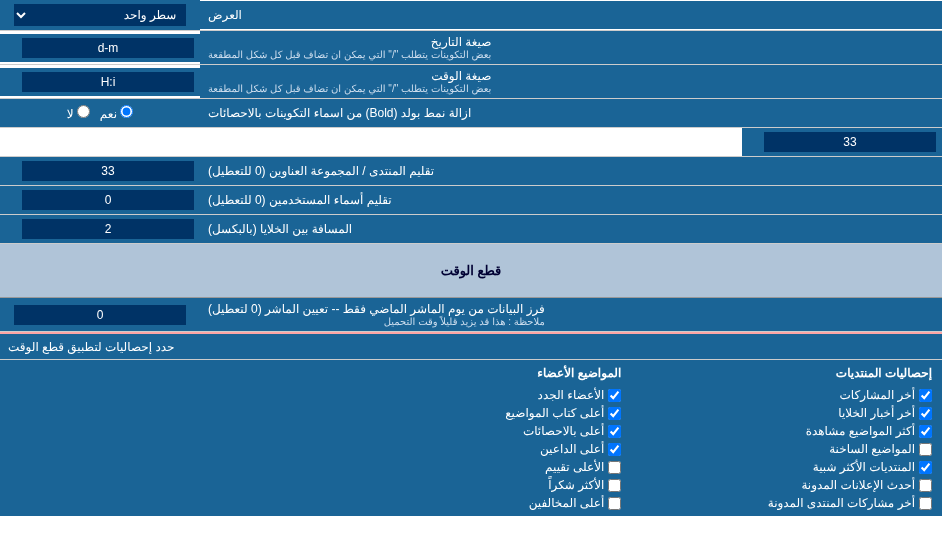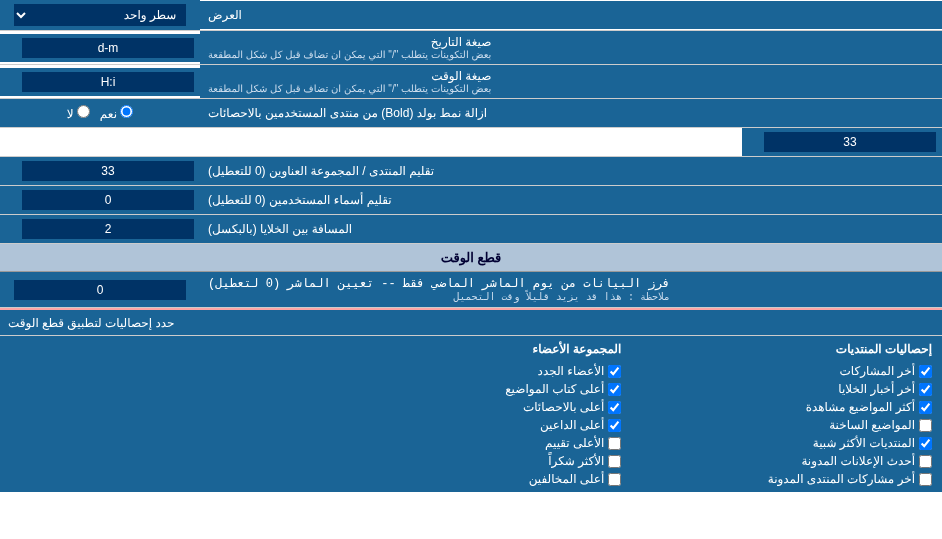--- a/index.html
+++ b/index.html
@@ -73,41 +73,40 @@
     }
     .radio-group label {
       color: #fff;
       font-size: 12px;
     }
     .section-header {
       background: #b0c4d8;
       text-align: center;
       font-weight: bold;
       font-size: 13px;
-      padding: 6px;
+      padding: 19px;
       color: #003;
       border-bottom: 1px solid #999;
     }
     .stats-header-row {
       display: flex;
       align-items: stretch;
       min-height: 28px;
       border-bottom: 1px solid #ccc;
     }
     .stats-label {
       flex: 1;
       background: #1a6496;
       color: #fff;
       padding: 4px 8px;
       text-align: right;
       font-size: 12px;
       display: flex;
       align-items: center;
       justify-content: flex-end;
-      font-family: Liberation Mono, monospace;
     }
     .stats-label small {
       font-size: 10px;
       color: #cde;
       display: block;
     }
     .stats-input {
       width: 200px;
       background: #1a6496;
       display: flex;
@@ -207,21 +206,21 @@
         <small>بعض التكوينات يتطلب "/" التي يمكن ان تضاف قبل كل شكل المطقعة</small>
       </div>
     </div>
     <div class="row-input">
       <input type="text" value="H:i" style="">
     </div>
   </div>
 
   <div class="row">
     <div class="row-label">
-      <span>ازالة نمط بولد (Bold) من منتدى المستخدمين بالاحصائات</span>
+      <span>ازالة نمط بولد (Bold) من اسماء التكوينات بالاحصائات</span>
     </div>
     <div class="row-input">
       <div class="radio-group">
         <label>
           <input type="radio" name="bold" value="yes" checked="" style="">
           <span>نعم</span>
         </label>
         <label>
           <input type="radio" name="bold" value="no" style="">
           <span>لا</span>
@@ -316,21 +315,21 @@
         <span>أحدث الإعلانات المدونة</span>
       </div>
       <div class="checkbox-row">
         <input type="checkbox" style="">
         <span>أخر مشاركات المنتدى المدونة</span>
       </div>
     </div>
 
     <div class="checkbox-col">
       <div style="font-weight:bold; color:#fff; font-size:12px; margin-bottom:4px;">
-        <span>المجموعة الأعضاء</span>
+        <span>المواضيع الأعضاء</span>
       </div>
       <div class="checkbox-row">
         <input type="checkbox" checked="" style="">
         <span>الأعضاء الجدد</span>
       </div>
       <div class="checkbox-row">
         <input type="checkbox" checked="" style="">
         <span>أعلى كتاب المواضيع</span>
       </div>
       <div class="checkbox-row">

